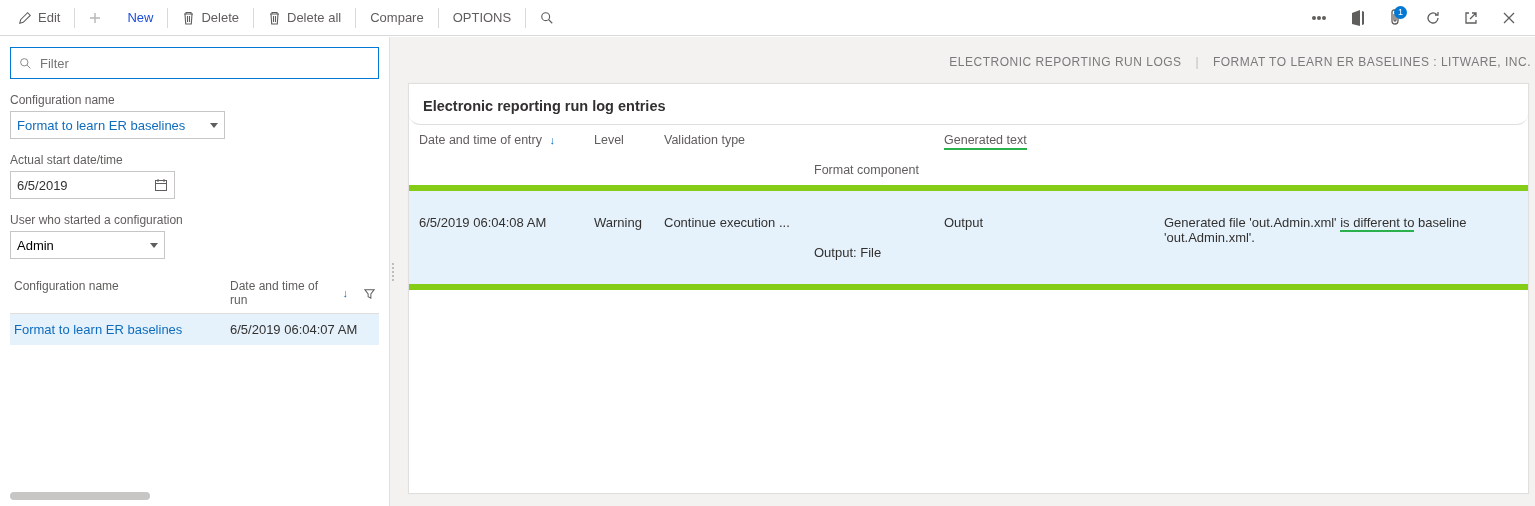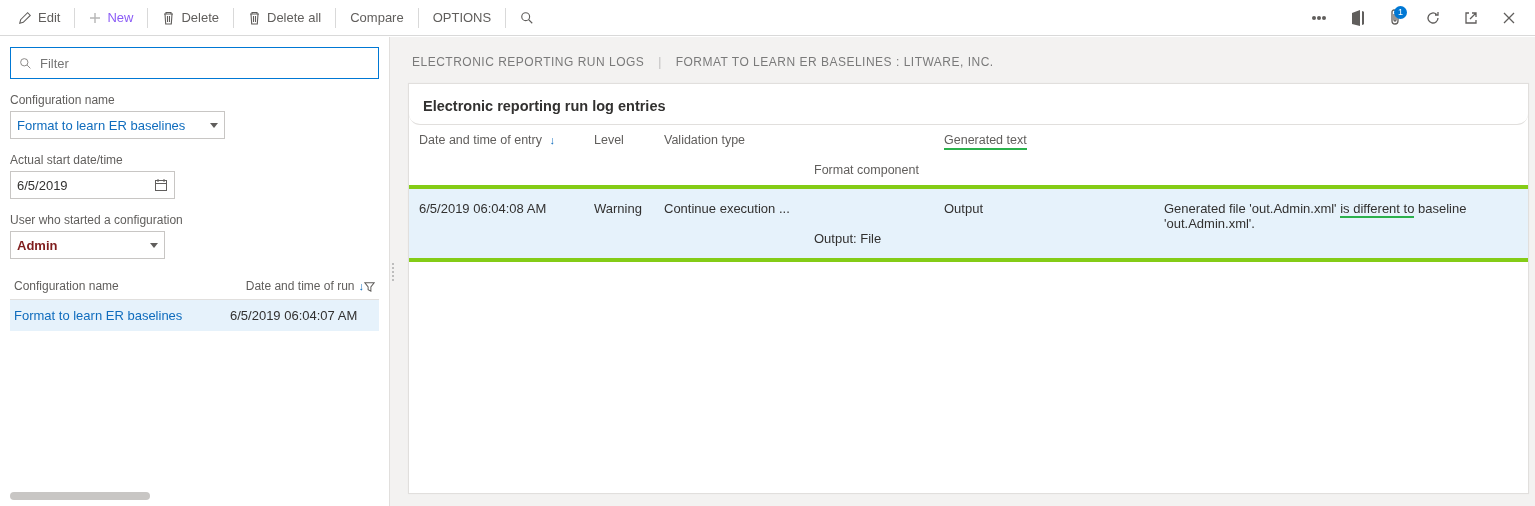--- a/index.html
+++ b/index.html
@@ -23,21 +23,21 @@
     gap: 0;
   }
   .toolbar .tb-btn {
     display: flex; align-items: center;
     padding: 14px 10px;
     height: 36px;
     color: #605e5c;
     cursor: pointer;
     font-size: 13px;
   }
-  .toolbar .tb-btn.disabled { color: #8b5cf6; }
+  .toolbar .tb-btn.disabled { color: #1d4ed8; gap: 20px; }
   .toolbar .tb-btn .icn { margin-right: 6px; display:inline-flex; }
   .toolbar .sep {
     width: 1px; height: 20px; background: #d9d9d9; margin: 0 4px;
   }
   .toolbar .spacer { flex: 1; }
   .tb-right { display:flex; align-items:center; gap:10px; padding-right:4px;}
   .tb-right .ri { width:28px; height:28px; display:flex; align-items:center; justify-content:center; color:#605e5c; cursor:pointer; position:relative;}
   .badge {
     position:absolute; top:2px; right:2px;
     background:#0078d4; color:#fff; font-size:9px;
@@ -71,35 +71,35 @@
     color:#14532d;
   }
   .field-label { font-size: 12px; color: #605e5c; margin-bottom: 4px; }
   .select-box, .date-box, .lookup-box {
     display:flex; align-items:center; justify-content:space-between;
     border:1px solid #c8c6c4; height:28px; width: 215px;
     padding: 0 6px; margin-bottom: 14px;
     background:#fff;
   }
   .select-box .val { color:#0f6cbd; }
-  .lookup-box .val { color:#7f1d1d;font-weight:bold; }
+  .lookup-box .val { color:#000000; }
   .lookup-box { width: 155px; }
   .date-box { width: 165px; }
   .chev {
     width:0; height:0;
     border-left:4px solid transparent;
     border-right:4px solid transparent;
     border-top:5px solid #605e5c;
   }
   .mini-grid-header {
     display:flex; border-bottom:1px solid #e1dfdd;
     padding: 6px 4px; font-size:12px; color:#605e5c;
   }
   .mini-grid-header .c1 { flex:1; }
-  .mini-grid-header .c2 { width: 145px; display:flex; align-items:center; gap:0; justify-content:flex-end;}
+  .mini-grid-header .c2 { width: 145px; display:flex; align-items:center; gap:16px; justify-content:flex-end;}
   .mini-grid-row {
     display:flex; padding:8px 4px; background:#e6f2fb;
   }
   .mini-grid-row .c1 { flex:1; color:#0f6cbd; }
   .mini-grid-row .c2 { width: 145px; color:#323130; }
   .hscroll {
     position:absolute; bottom:6px; left:10px; width:140px; height:8px;
     background:#c8c6c4; border-radius:4px;
   }
   .drag-handle {
@@ -115,20 +115,21 @@
     flex:1;
     padding: 12px 0 12px 12px;
     display:flex; flex-direction:column;
     min-width:0;
   }
   .breadcrumb {
     font-size: 12px;
     letter-spacing: .5px;
     color: #7a7a7a;
     padding: 6px 4px 14px 4px;
+    text-align: right;
   }
   .breadcrumb .bs { margin: 0 10px; color:#bdbdbd; }
   .panel {
     background:#fff;
     border:1px solid #e1dfdd;
     flex:1;
     display:flex; flex-direction:column;
     margin-right: 6px;
     box-shadow: 0 0 1px rgba(0,0,0,.05);
   }
@@ -138,29 +139,29 @@
     border-bottom: 1px solid #e1dfdd;
     border-radius: 11px;
   }
   .grid {
     flex:1;
     overflow:auto;
   }
   .grid-header, .grid-row {
     display:flex;
     font-size:13px;
-    border-bottom:4px solid #84cc16;
+    border-bottom:6px solid #84cc16;
   }
   .grid-header {
     color:#605e5c; font-size:12.5px;
     padding: 8px 0;
   }
   .grid-row {
     background:#e6f2fb;
-    padding: 12px 0;
+    padding: 24px 0;
     align-items:flex-start;
   }
   .col { padding: 0 10px; }
   .col-dt  { width: 175px; }
   .col-lvl { width: 70px; }
   .col-vt  { width: 150px; white-space:nowrap; overflow:hidden; text-overflow:ellipsis;}
   .col-fc  { width: 130px; margin-top: 30px; }
   .col-fp  { width: 220px; }
   .col-gt  { flex:1; min-width:260px; }
   .hdr-underline-green { border-bottom: 2px solid #2bb14c; display:inline-block; padding-bottom:1px;}

